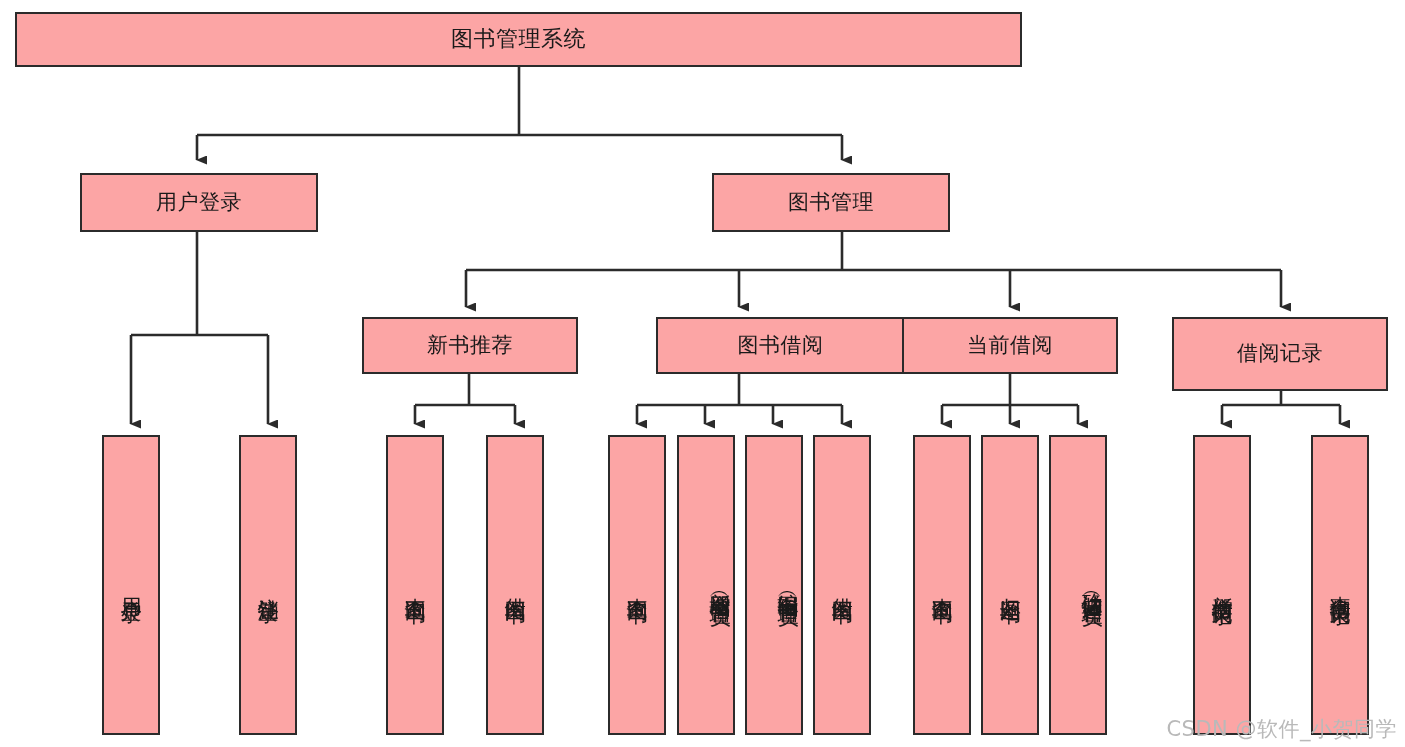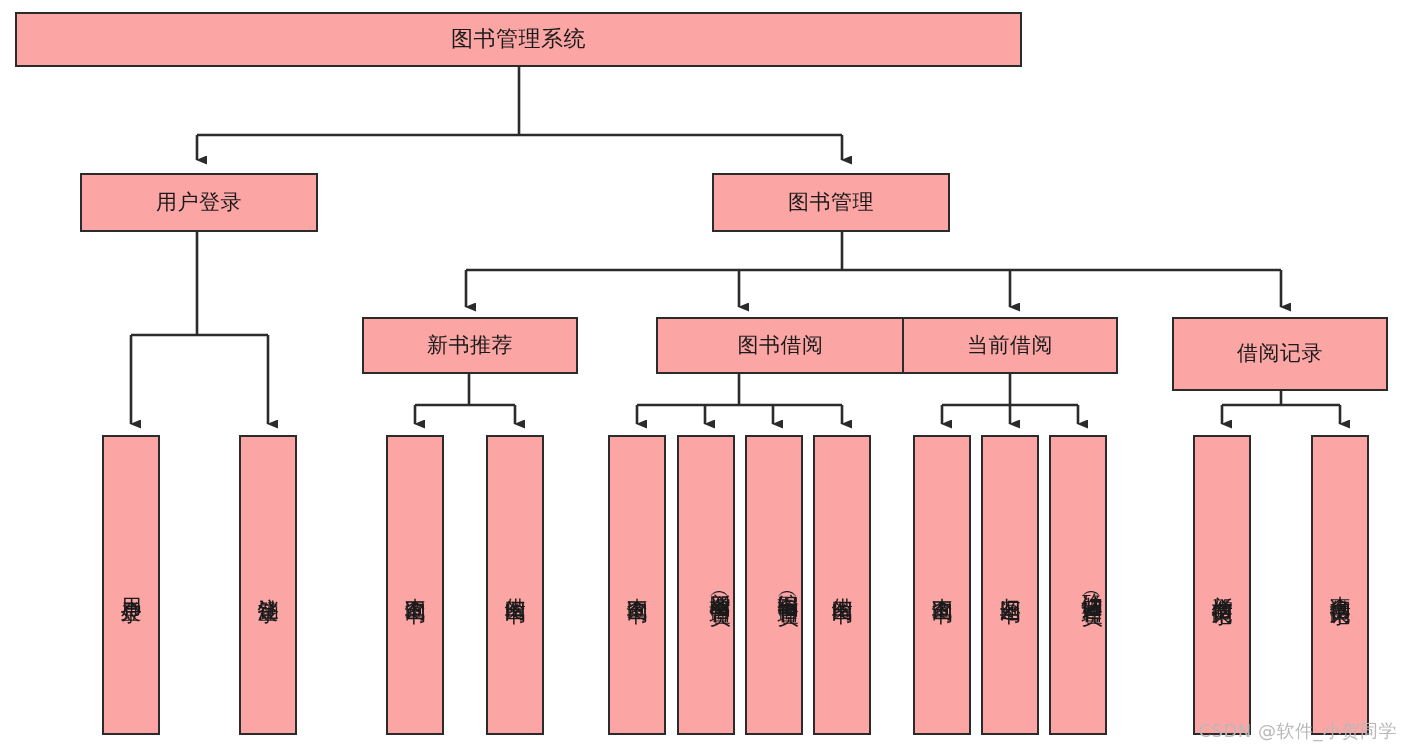--- a/index.html
+++ b/index.html
@@ -61,21 +61,21 @@
   .node.vert.tall {
     align-items: flex-start;
   }
   .node-label {
     display: block;
   }
   .watermark {
     position: absolute;
     right: 8px;
     bottom: 4px;
-    font-size: 18px;
+    font-size: 21px;
     color: #b9b9b9;
     letter-spacing: 0.5px;
     white-space: nowrap;
     user-select: none;
   }
 </style>
 </head>
 <body>
 
 <div id="diagram-root">

